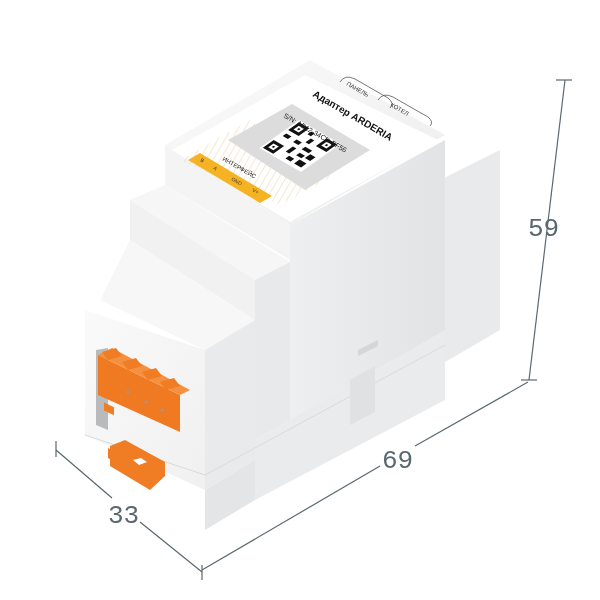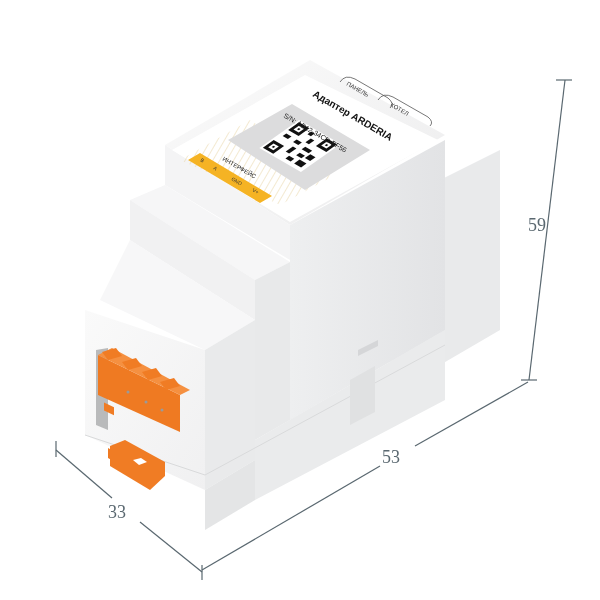--- a/index.html
+++ b/index.html
@@ -1,18 +1,18 @@
 <!DOCTYPE html>
 <html><head>
 <meta charset="utf-8">
 <style>
   html, body { margin: 0; padding: 0; background: #ffffff; }
   body { width: 600px; height: 600px; overflow: hidden; position: relative; font-family: "Liberation Sans", sans-serif; }
   .stage { position: absolute; left: 0; top: 0; width: 600px; height: 600px; }
-  .dim-label { position: absolute; color: #5a6870; font-family: Liberation Serif, serif; font-size: 18px; line-height: 1; }
+  .dim-label { position: absolute; color: #5a6870; font-family: Liberation Mono, monospace; font-size: 26px; line-height: 1; }
   .dim-w { left: 108px; top: 503px; }
   .dim-l { left: 382px; top: 448px; }
   .dim-h { left: 528px; top: 216px; }
   svg text { font-family: "Liberation Sans", sans-serif; }
 </style>
 </head>
 <body>
 
 <div class="stage">
   <svg width="600" height="600" viewBox="0 0 600 600">
@@ -143,15 +143,15 @@
       <line x1="415" y1="446" x2="528" y2="382"></line>
       <line x1="202" y1="565" x2="202" y2="580"></line>
 
       <line x1="56" y1="450" x2="112" y2="498"></line>
       <line x1="140" y1="522" x2="202" y2="572"></line>
       <line x1="56" y1="441" x2="56" y2="457"></line>
     </g>
   </svg>
 
   <div class="dim-label dim-h">59</div>
-  <div class="dim-label dim-l">53</div>
+  <div class="dim-label dim-l">69</div>
   <div class="dim-label dim-w">33</div>
 </div>
 
 </body></html>

